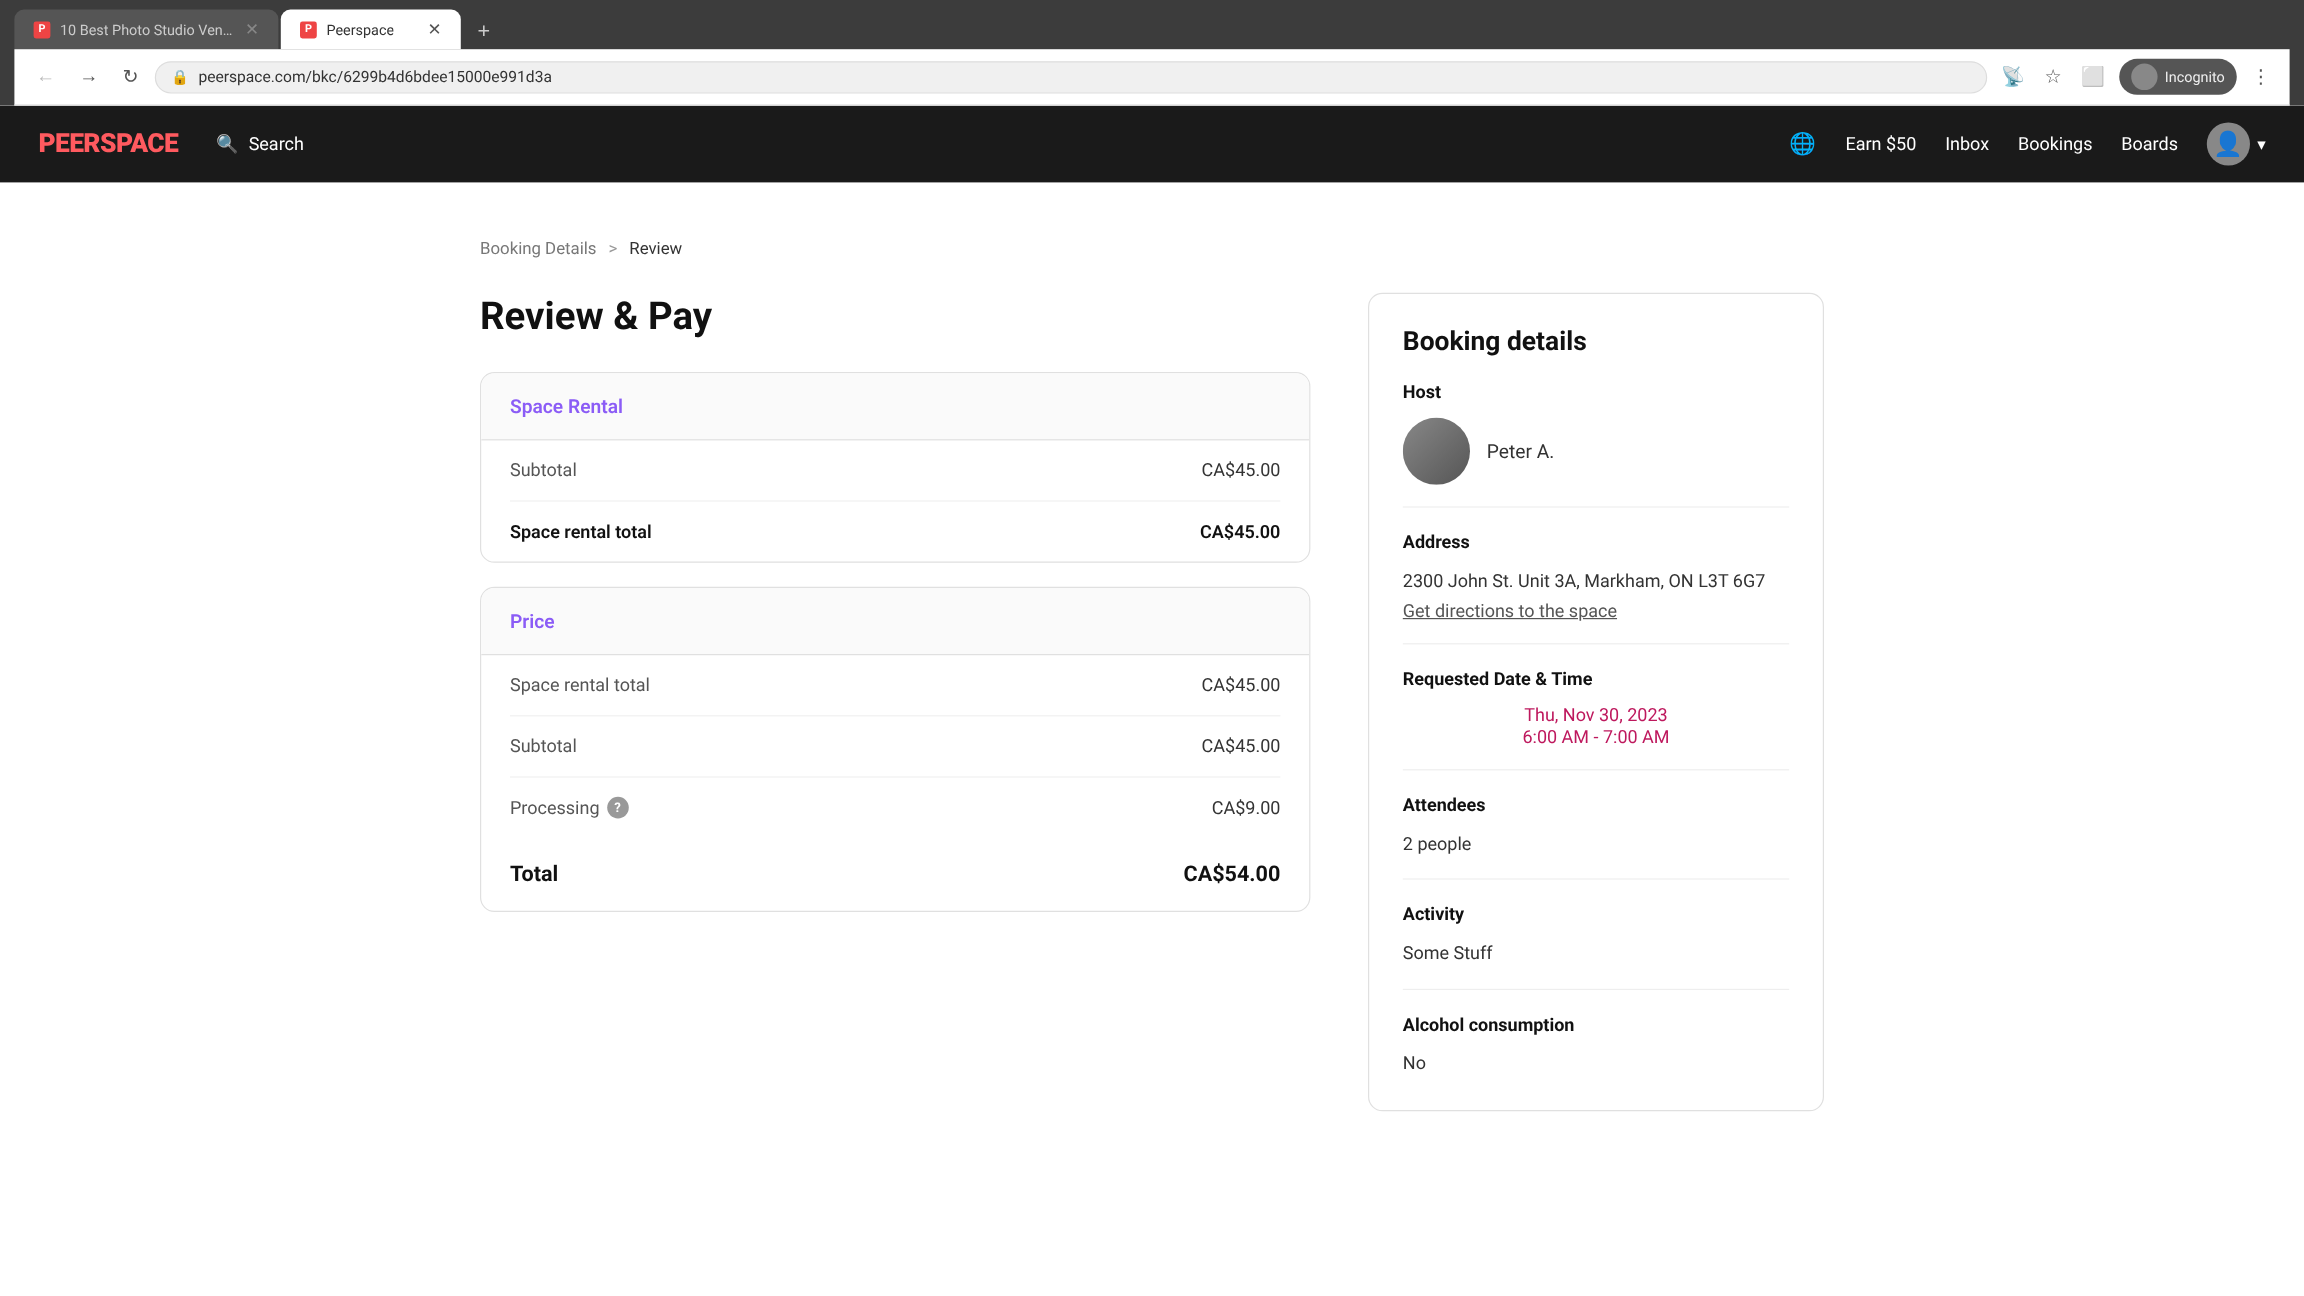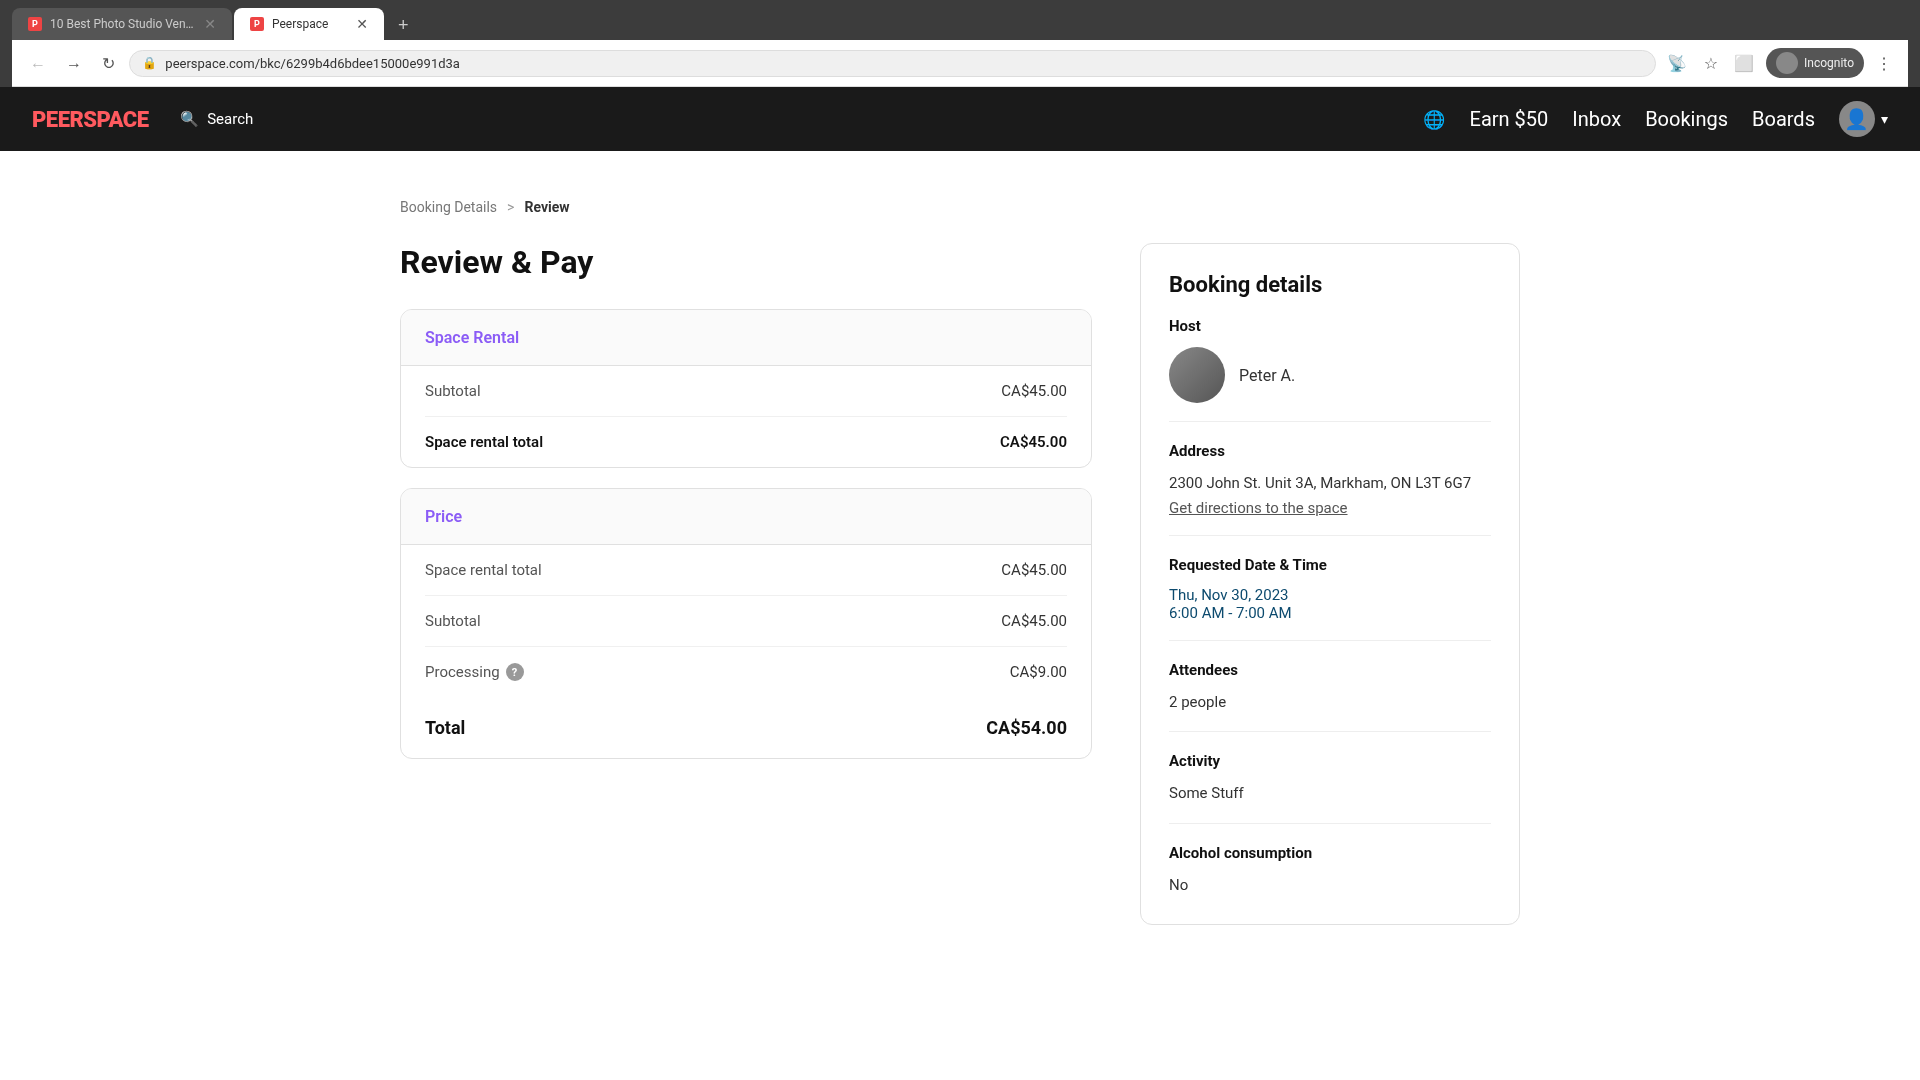--- a/index.html
+++ b/index.html
@@ -157,21 +157,21 @@
     }
     .nav-right {
       margin-left: auto;
       display: flex;
       align-items: center;
       gap: 24px;
     }
     .nav-right a {
       color: #fff;
       text-decoration: none;
-      font-size: 20px;
+      font-size: 15px;
     }
     .nav-globe {
       color: #fff;
       font-size: 18px;
     }
     .nav-user-avatar {
       width: 36px;
       height: 36px;
       border-radius: 50%;
       background: #888;
@@ -199,21 +199,21 @@
       align-items: center;
       gap: 10px;
       margin-bottom: 28px;
       font-size: 14px;
     }
     .breadcrumb-link {
       color: #777;
       text-decoration: none;
     }
     .breadcrumb-sep { color: #999; }
-    .breadcrumb-current { color: #333; font-weight: 700; }
+    .breadcrumb-current { color: #333; font-weight: 400; }
 
     .page-layout {
       display: flex;
       gap: 48px;
       align-items: flex-start;
     }
 
     .main-content { flex: 1; }
     .page-title {
       font-size: 32px;
@@ -342,21 +342,22 @@
     .sidebar-link {
       font-size: 15px;
       color: #555;
       text-decoration: underline;
       cursor: pointer;
       margin-top: 4px;
       display: block;
     }
     .datetime-text {
       font-size: 15px;
-      color: #0c4a6e;
+      color: #be185d;
+      text-align: center;
     }
   </style>
 </head>
 <body>
 
 <div class="browser-chrome">
   <div class="browser-tabs">
     <div class="browser-tab">
       <div class="tab-favicon">P</div>
       <span class="tab-title">10 Best Photo Studio Venues -</span>

